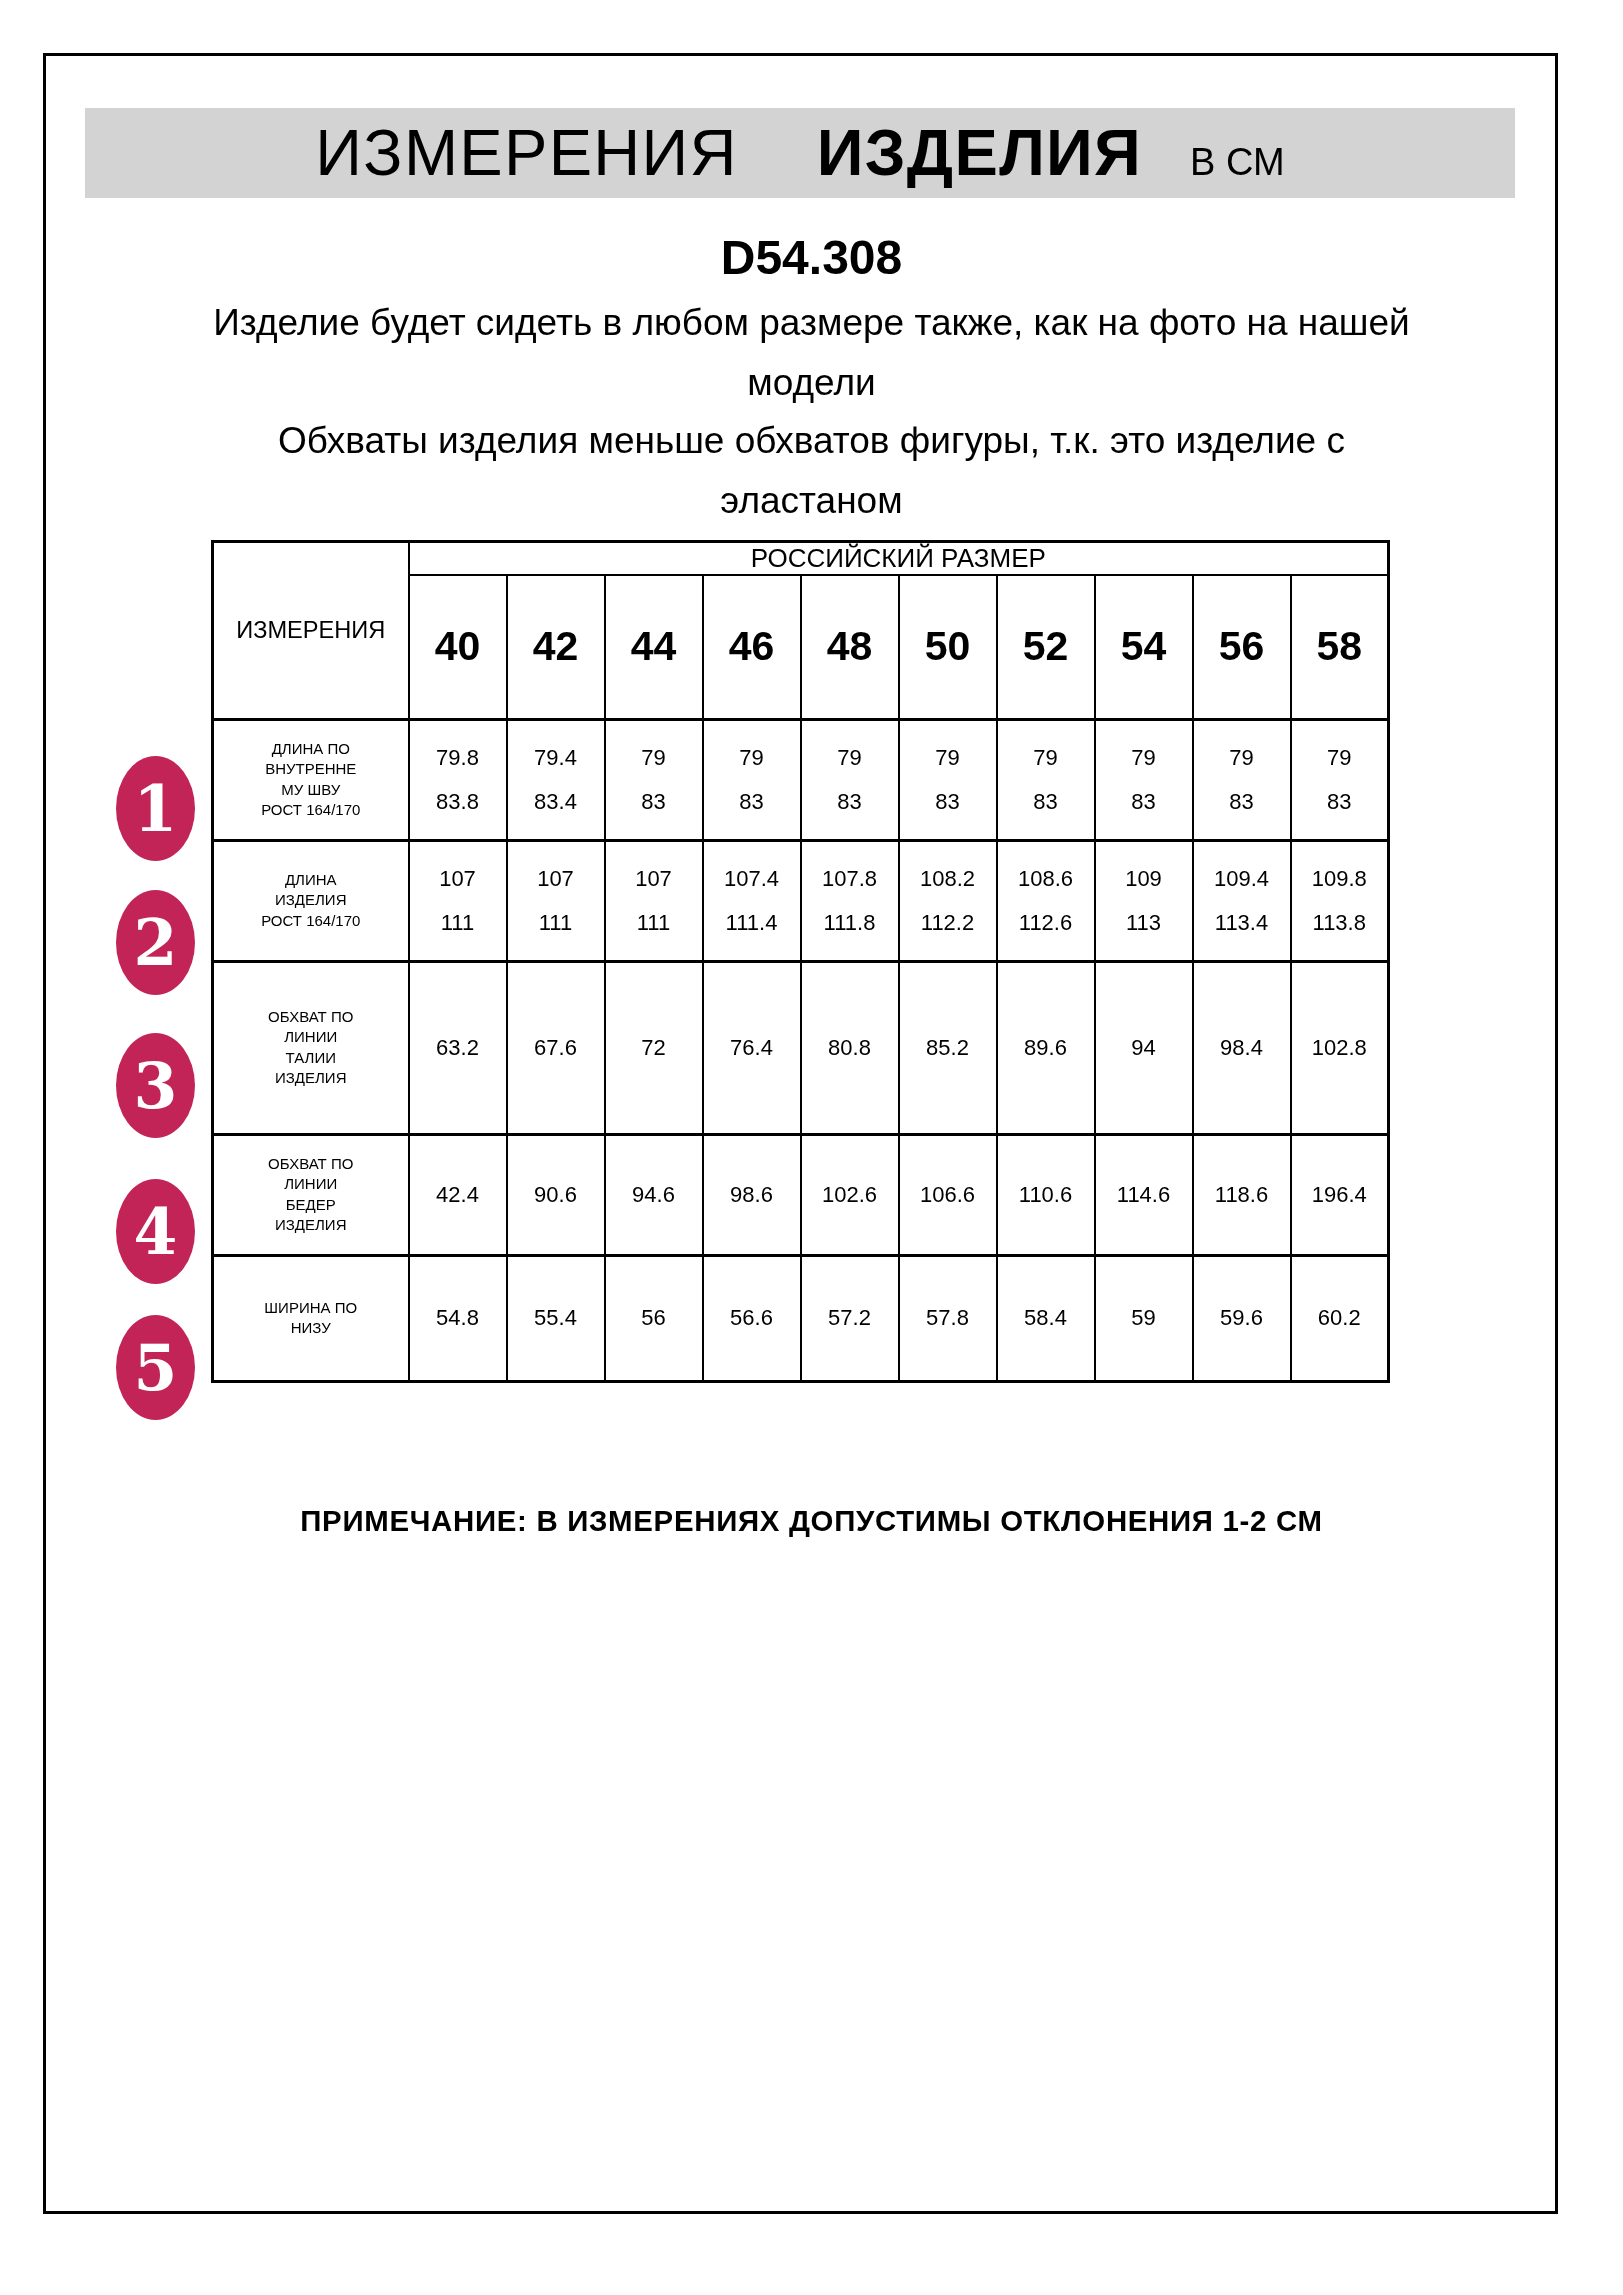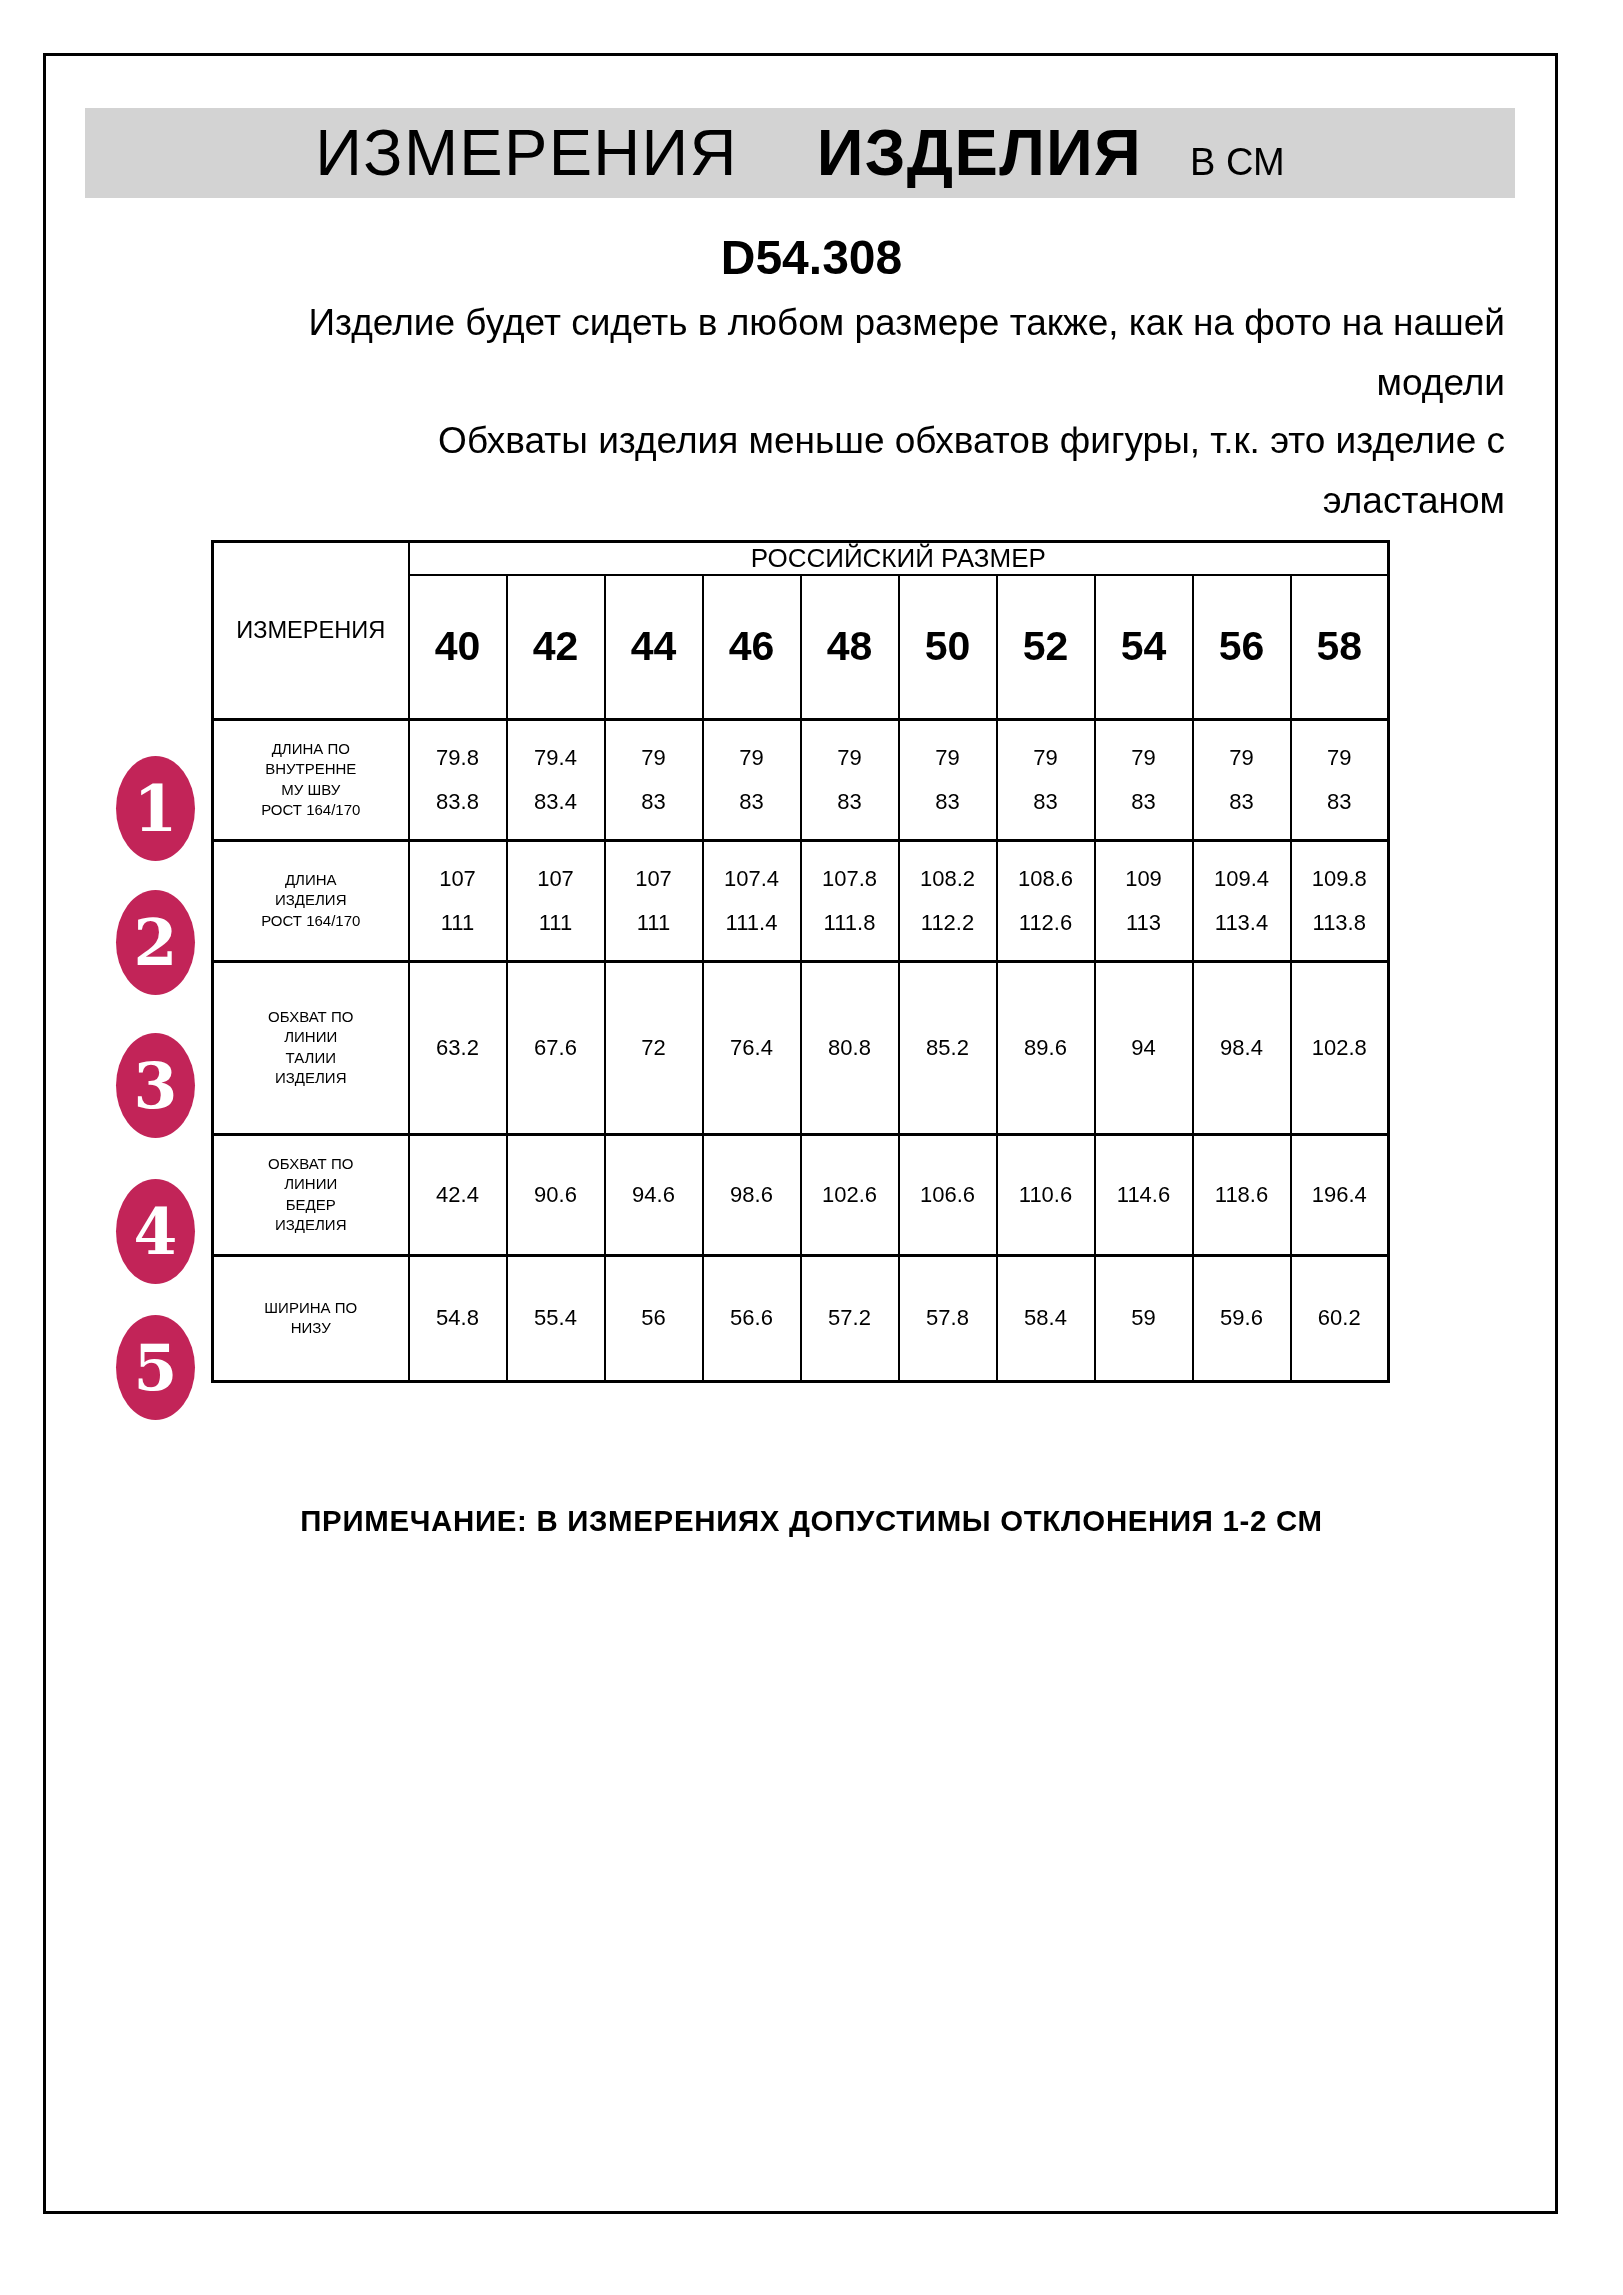--- a/index.html
+++ b/index.html
@@ -27,21 +27,21 @@
   }
   .title-bar .w1 { font-size: 65px; font-weight: 400; line-height: 90px; letter-spacing: 1.3px; }
   .title-bar .w2 { font-size: 65px; font-weight: 700; line-height: 90px; margin-left: 79px; letter-spacing: 1.3px; }
   .title-bar .w3 { font-size: 38px; font-weight: 400; margin-left: 48px; }
   .product-code {
     position: absolute; left: 0; top: 230px; width: 100%;
     text-align: center; font-size: 48px; font-weight: 700;
   }
   .intro-para {
     position: absolute; left: 118px; width: 1387px;
-    text-align: right; font-size: 37px; line-height: 60px;
+    text-align: center; font-size: 37px; line-height: 60px;
     white-space: pre-line;
   }
   .p1 { top: 293px; }
   .p2 { top: 411px; }
 
   table.meas {
     position: absolute; left: 211px; top: 540px;
     border-collapse: collapse;
     table-layout: fixed;
     border: 3.3px solid #000;

